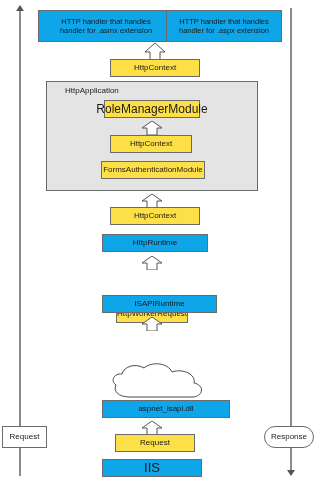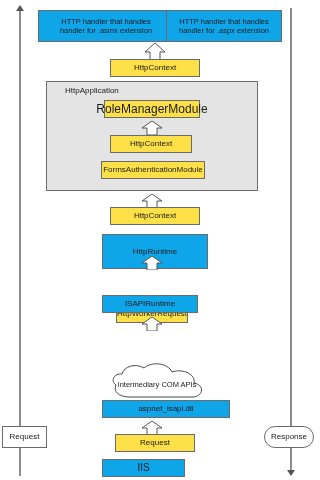--- a/index.html
+++ b/index.html
@@ -134,65 +134,64 @@
   <div class="blockarrow" style="left:141px; top:194px;">
     <svg width="22" height="14" viewBox="0 0 22 14">
       <polygon points="11,0 21,7 16,7 16,14 6,14 6,7 1,7" fill="#ffffff" stroke="#555555" stroke-width="1"></polygon>
     </svg>
   </div>
 
   <div class="box fill-dark" style="left:110px; top:207px; width:90px; height:18px; font-size:8px;">
     <span>HttpContext</span>
   </div>
 
-  <div class="box fill-light" style="left:102px; top:234px; width:106px; height:35px; font-size:8px;">
+  <div class="box fill-light" style="left:102px; top:234px; width:106px; height:18px; font-size:8px;">
     <span>HttpRuntime</span>
   </div>
 
   <div class="blockarrow" style="left:141px; top:256px;">
     <svg width="22" height="14" viewBox="0 0 22 14">
       <polygon points="11,0 21,7 16,7 16,14 6,14 6,7 1,7" fill="#ffffff" stroke="#555555" stroke-width="1"></polygon>
     </svg>
   </div>
 
   <div class="box fill-dark" style="left:116px; top:269px; width:72px; height:18px; font-size:8px;margin-top:36px;">
     <span>HttpWorkerRequest</span>
   </div>
 
-  <div class="box fill-light" style="left:102px; top:295px; width:96px; height:18px; font-size:8px;">
+  <div class="box fill-light" style="left:102px; top:295px; width:115px; height:18px; font-size:8px;">
     <span>ISAPIRuntime</span>
   </div>
 
   <div class="blockarrow" style="left:141px; top:317px;">
     <svg width="22" height="14" viewBox="0 0 22 14">
       <polygon points="11,0 21,7 16,7 16,14 6,14 6,7 1,7" fill="#ffffff" stroke="#555555" stroke-width="1"></polygon>
     </svg>
   </div>
 
 
   <div class="cloud" style="left:104px; top:363px;">
     <svg width="106" height="40" viewBox="0 0 106 40">
       <path d="M26,34 C14,34 9,28 12,22 C6,18 10,10 18,11
                C20,3 32,0 40,5 C48,-2 64,0 68,9
                C80,5 92,12 90,20 C100,22 100,32 90,34 Z" fill="#ffffff" stroke="#4a4a4a" stroke-width="1"></path>
     </svg>
   </div>
-  <div class="cloud-text" style="left:104px; top:380px; width:106px; font-size:7.5px;">Intermediary COM APIs</div>
 
   <div class="box fill-light" style="left:102px; top:400px; width:128px; height:18px; font-size:8px;">
     <span>aspnet_isapi.dll</span>
   </div>
 
   <div class="blockarrow" style="left:141px; top:421px;">
     <svg width="22" height="14" viewBox="0 0 22 14">
       <polygon points="11,0 21,7 16,7 16,14 6,14 6,7 1,7" fill="#ffffff" stroke="#555555" stroke-width="1"></polygon>
     </svg>
   </div>
 
   <div class="box fill-dark" style="left:115px; top:434px; width:80px; height:18px; font-size:8px;">
     <span>Request</span>
   </div>
 
-  <div class="box fill-light" style="left:102px; top:459px; width:83px; height:18px; font-size:10px;">
+  <div class="box fill-light" style="left:102px; top:459px; width:100px; height:18px; font-size:13px;">
     <span>IIS</span>
   </div>
 
 </div>
 
 </body></html>

